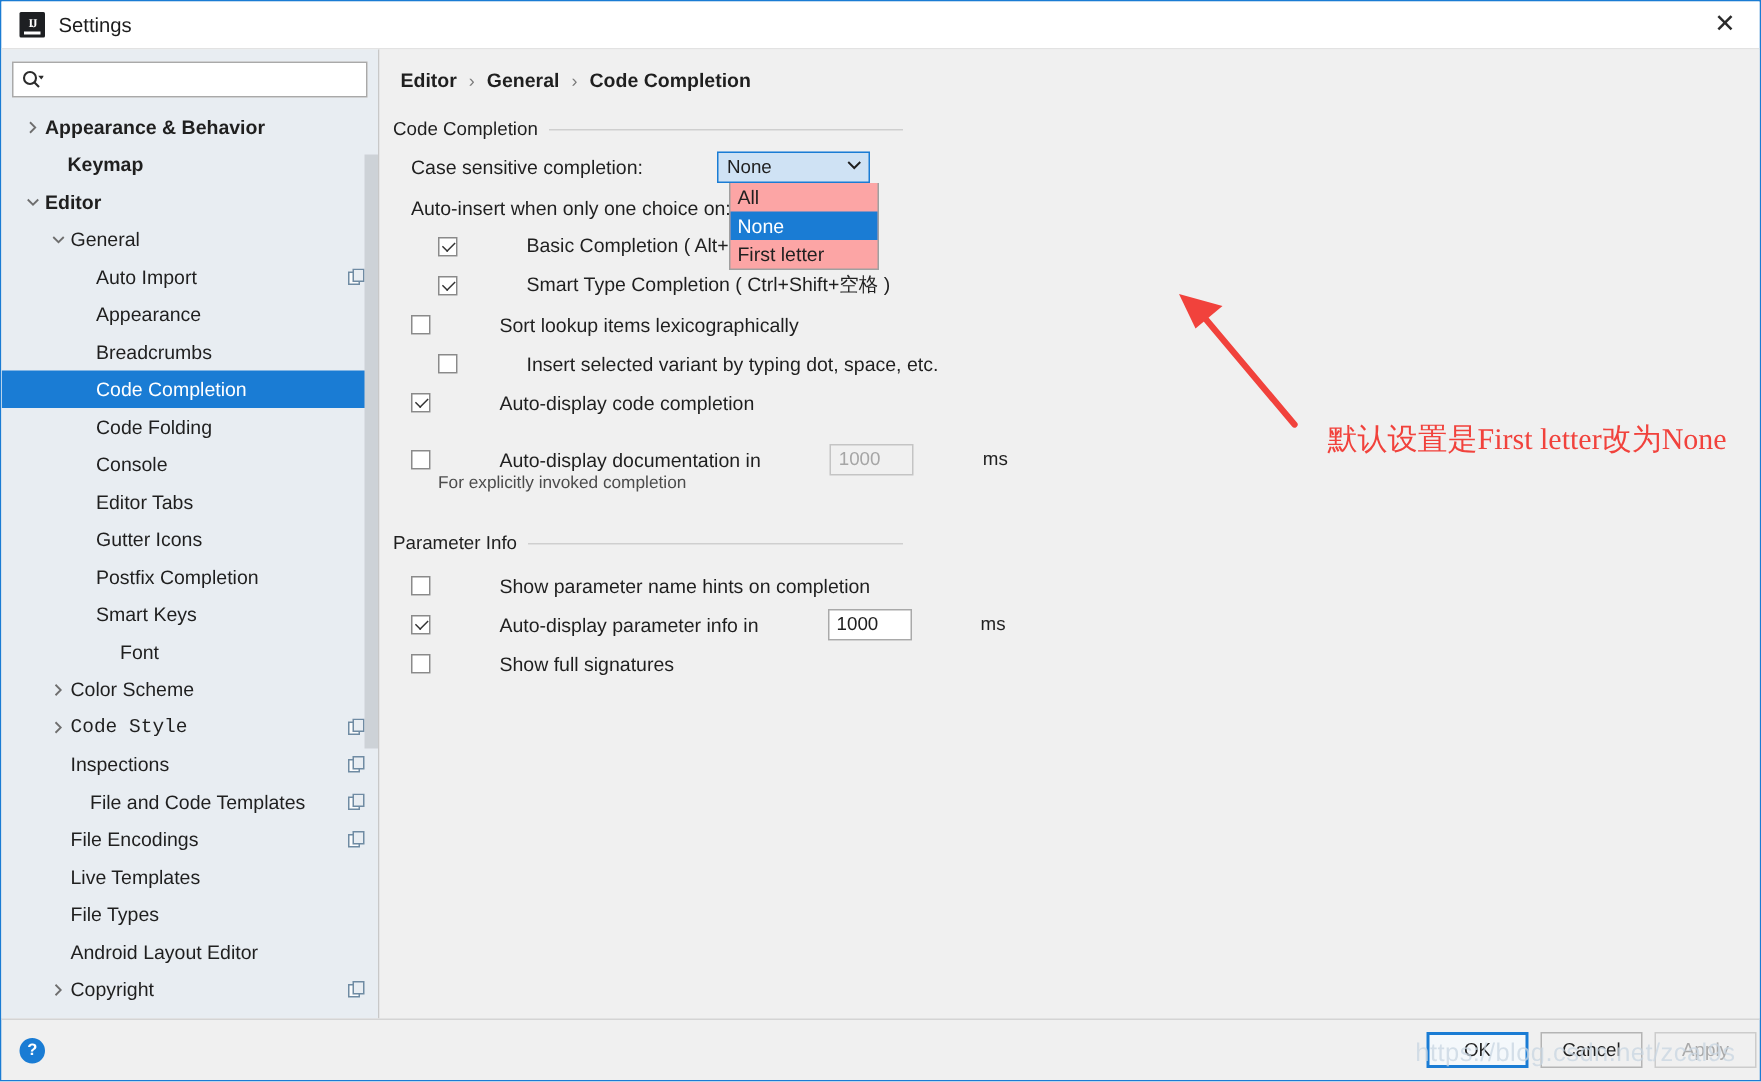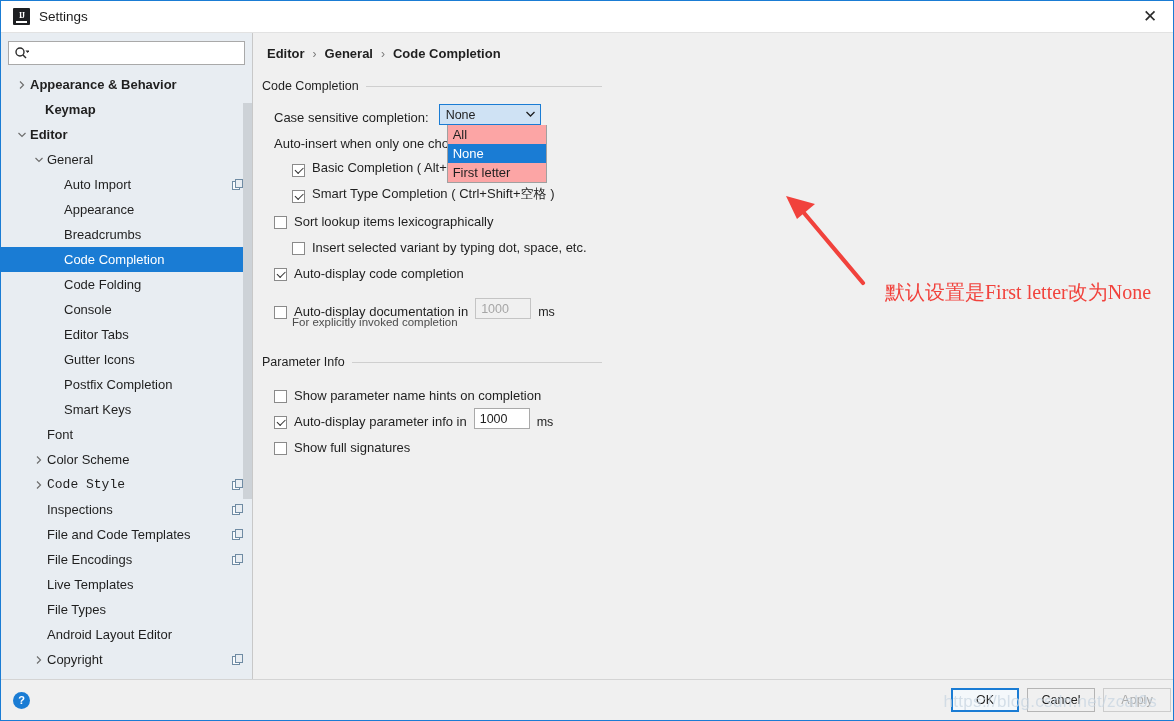--- a/index.html
+++ b/index.html
@@ -85,21 +85,21 @@
   .main{flex:1;background:#f0f0f0;position:relative;overflow:hidden;}
   .breadcrumb{
     padding:13px 0 0 14px;font-size:13px;font-weight:bold;color:#1f1f1f;
     display:flex;align-items:center;gap:8px;
   }
   .breadcrumb .sep{font-weight:normal;color:#7a7a7a;font-size:12px;}
   .group{margin:18px 0 0 9px;width:340px;}
   .group-head{display:flex;align-items:center;gap:7px;}
   .group-title{font-size:12.5px;color:#1f1f1f;white-space:nowrap;}
   .group-line{flex:1;height:1px;background:#cfcfcf;}
-  .row{display:flex;align-items:flex-end;height:26px;margin-left:12px;}
+  .row{display:flex;align-items:center;height:26px;margin-left:12px;gap:39px;}
   .row.indent{margin-left:30px;}
   .row-label{font-size:13px;color:#1f1f1f;white-space:nowrap;}
   .cb{
     width:13px;height:13px;border:1px solid #8a8a8a;background:#ffffff;
     margin-right:7px;flex:0 0 auto;box-sizing:border-box;position:relative;
     display:flex;align-items:center;justify-content:center;
   }
   .cb.checked::after{
     content:"";position:absolute;width:7px;height:3.5px;
     border-left:1.6px solid #333;border-bottom:1.6px solid #333;
@@ -300,21 +300,21 @@
             <span class="tree-label">Postfix Completion</span>
           </div>
           <div class="tree-item" style="padding-left: 48px;">
             <span class="arrow empty">
               <svg width="10" height="10" viewBox="0 0 10 10">
                 <path d="M3 1.5 L6.5 5 L3 8.5" fill="none" stroke="currentColor" stroke-width="1.2"></path>
               </svg>
             </span>
             <span class="tree-label">Smart Keys</span>
           </div>
-          <div class="tree-item" style="padding-left: 31px;">
+          <div class="tree-item" style="padding-left: 31px; margin-left: 33px;">
             <span class="arrow empty">
               <svg width="10" height="10" viewBox="0 0 10 10">
                 <path d="M3 1.5 L6.5 5 L3 8.5" fill="none" stroke="currentColor" stroke-width="1.2"></path>
               </svg>
             </span>
             <span class="tree-label">Font</span>
           </div>
           <div class="tree-item" style="padding-left: 31px;">
             <span class="arrow">
               <svg width="10" height="10" viewBox="0 0 10 10">
@@ -340,21 +340,21 @@
               <svg width="10" height="10" viewBox="0 0 10 10">
                 <path d="M3 1.5 L6.5 5 L3 8.5" fill="none" stroke="currentColor" stroke-width="1.2"></path>
               </svg>
             </span>
             <span class="tree-label">Inspections</span>
             <span class="copy-badge"><svg width="12" height="12" viewBox="0 0 12 12">
                 <rect x="0.5" y="2.5" width="7" height="8" fill="#ffffff" stroke="#5b7a96" stroke-width="1"></rect>
                 <rect x="3.5" y="0.5" width="7" height="8" fill="#e8edf2" stroke="#5b7a96" stroke-width="1"></rect>
               </svg></span>
           </div>
-          <div class="tree-item" style="padding-left: 31px;">
+          <div class="tree-item" style="padding-left: 31px; gap: 13px;">
             <span class="arrow empty">
               <svg width="10" height="10" viewBox="0 0 10 10">
                 <path d="M3 1.5 L6.5 5 L3 8.5" fill="none" stroke="currentColor" stroke-width="1.2"></path>
               </svg>
             </span>
             <span class="tree-label">File and Code Templates</span>
             <span class="copy-badge"><svg width="12" height="12" viewBox="0 0 12 12">
                 <rect x="0.5" y="2.5" width="7" height="8" fill="#ffffff" stroke="#5b7a96" stroke-width="1"></rect>
                 <rect x="3.5" y="0.5" width="7" height="8" fill="#e8edf2" stroke="#5b7a96" stroke-width="1"></rect>
               </svg></span>

